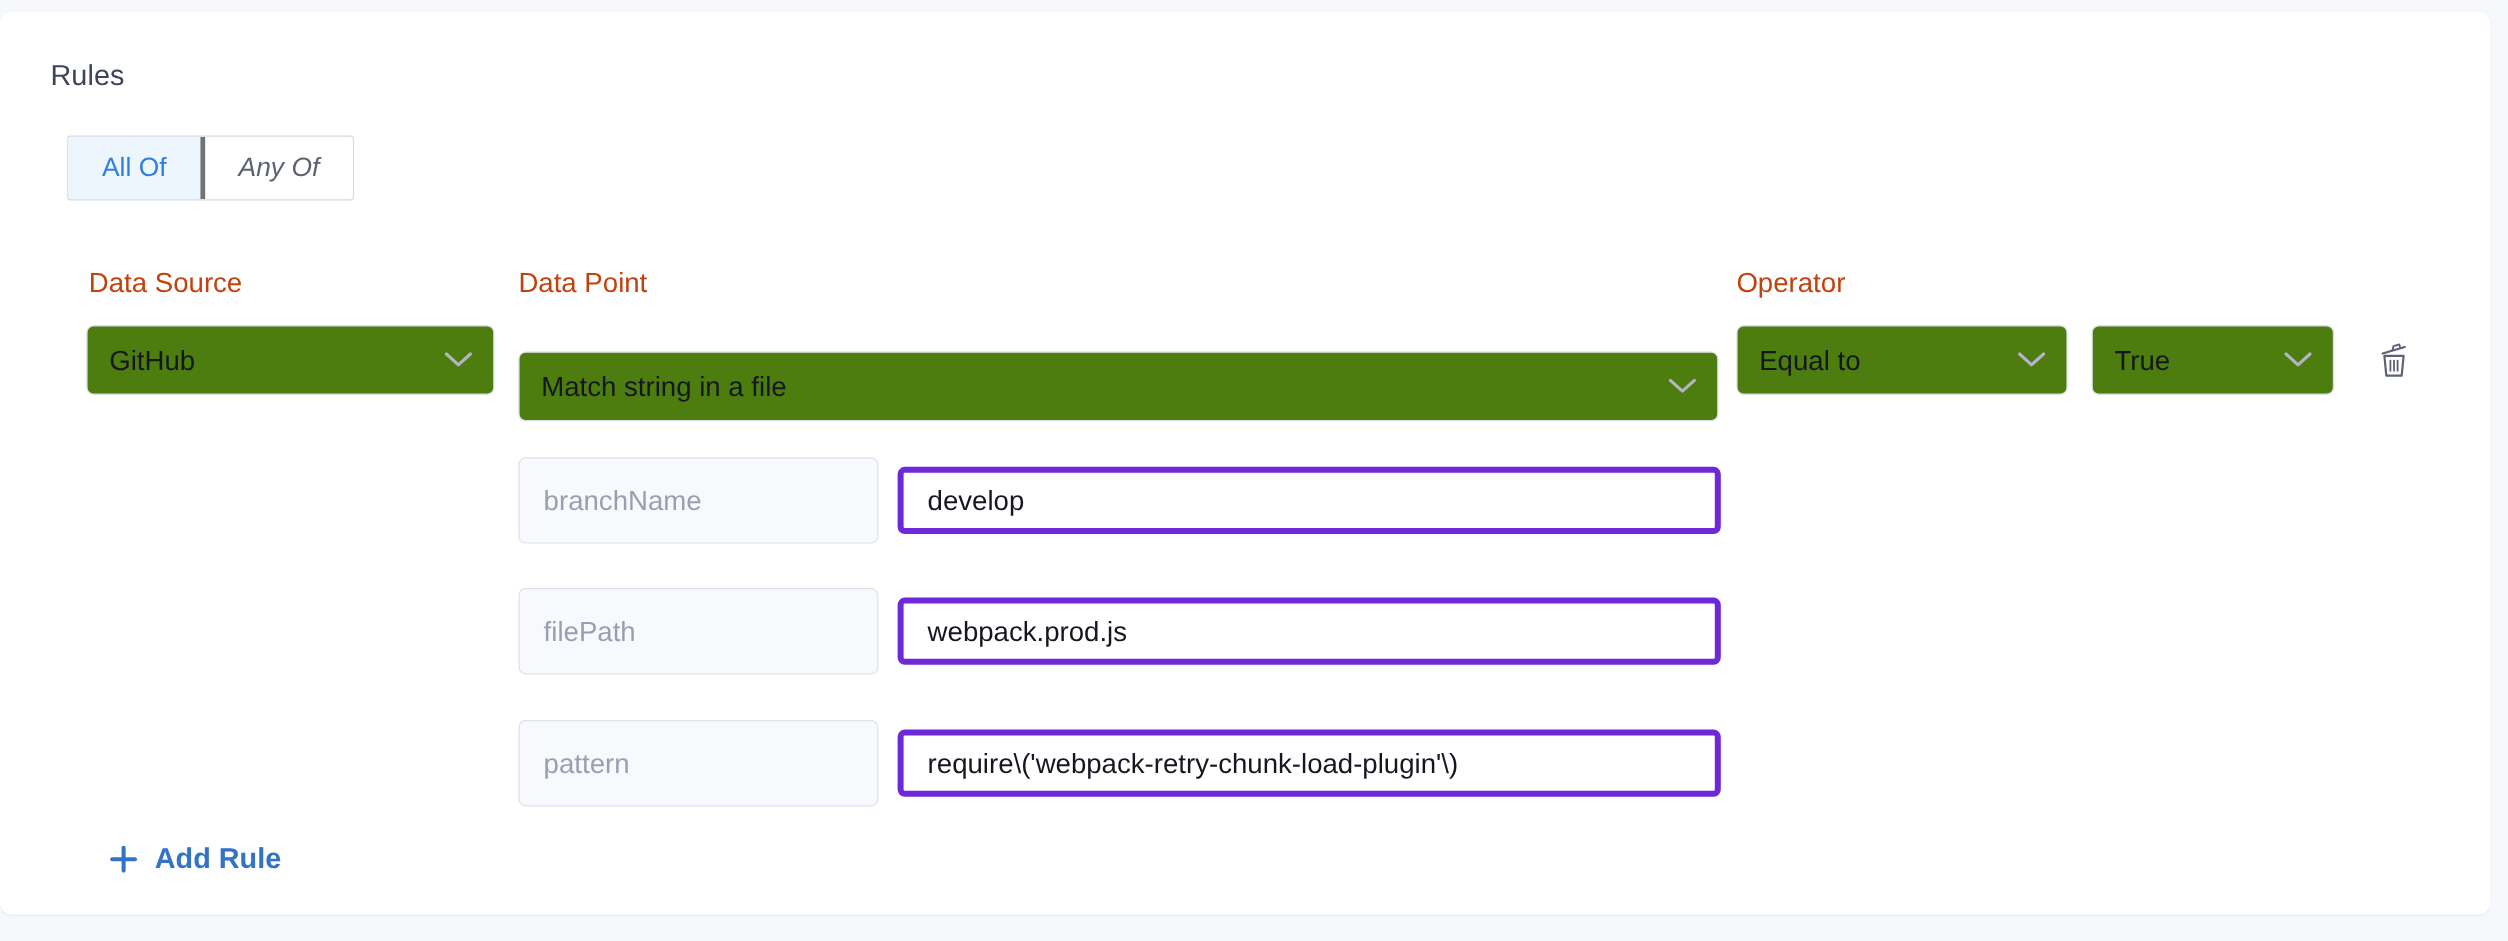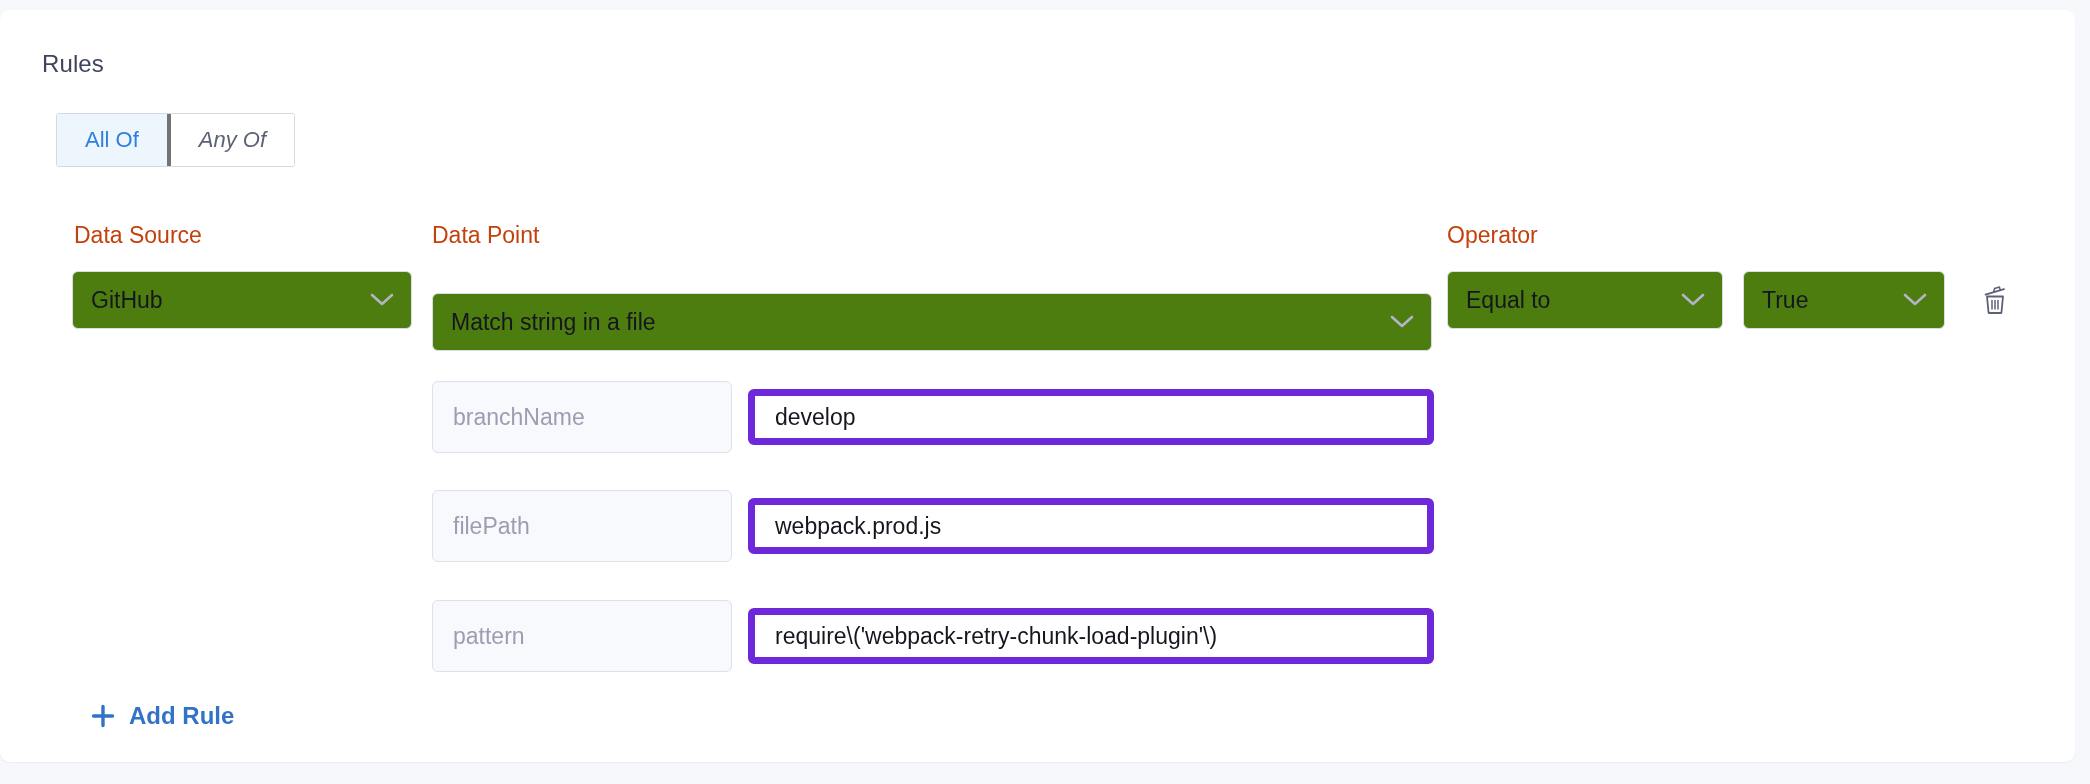--- a/index.html
+++ b/index.html
@@ -162,21 +162,21 @@
     font-size: 23px;
     color: #9b9eb3;
     white-space: nowrap;
   }
   .param-value {
     box-sizing: border-box;
     width: 686px;
     height: 56px;
     margin-left: 16px;
     background: #ffffff;
-    border: 7px solid #6d28d9;
+    border: 5px solid #6d28d9;
     border-radius: 6px;
     display: flex;
     align-items: center;
     padding-left: 20px;
     font-size: 23px;
     color: #15171f;
     white-space: nowrap;
     overflow: hidden;
     cursor: text;
     font-family: "Liberation Sans", sans-serif;

